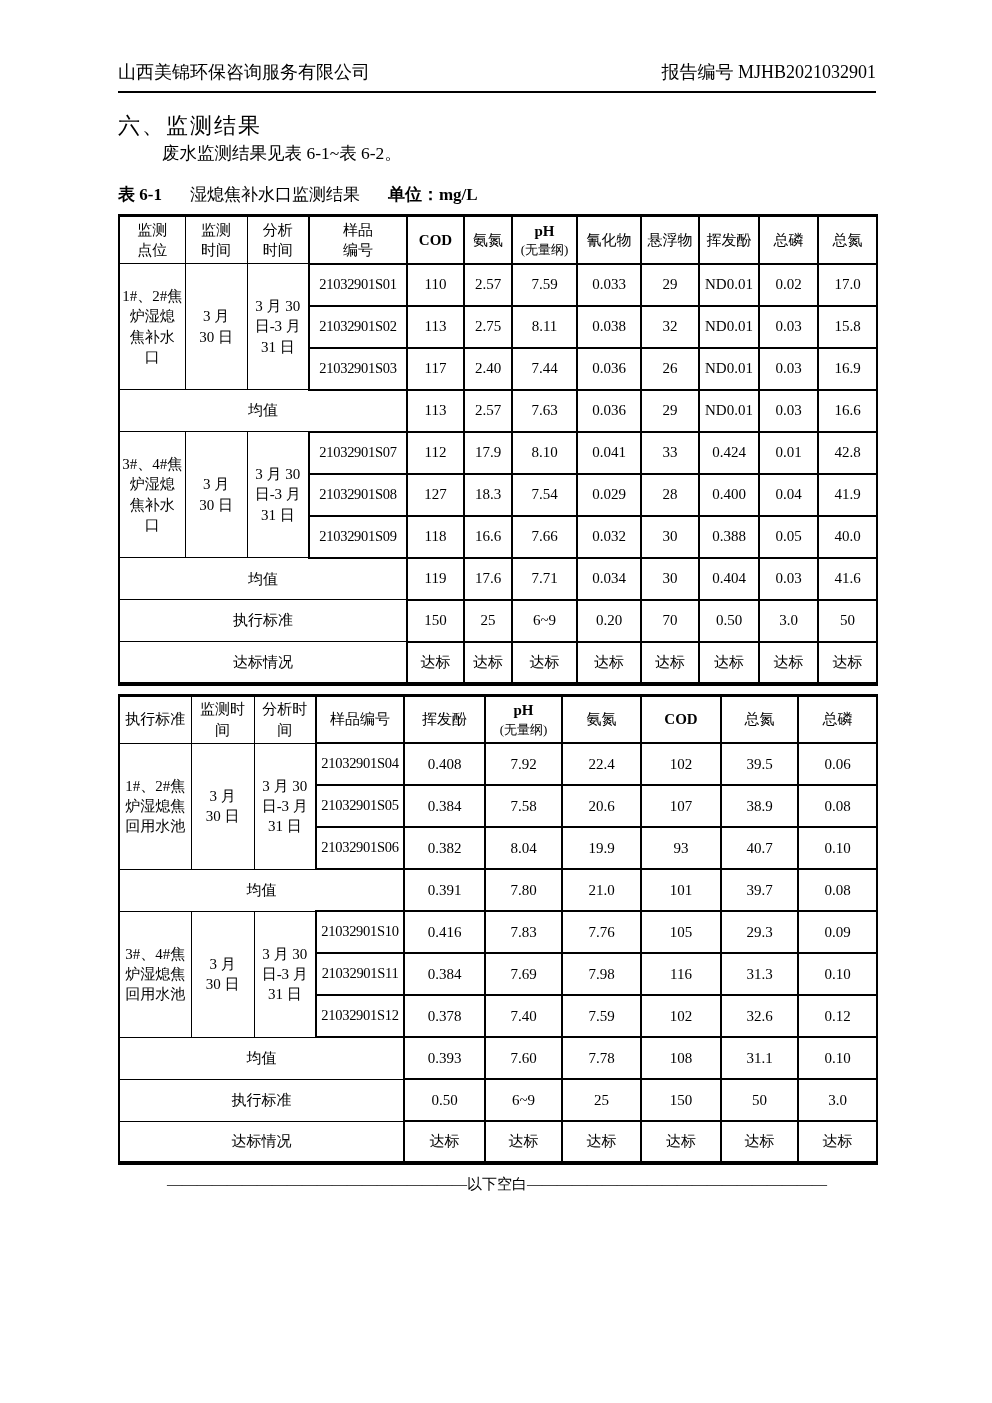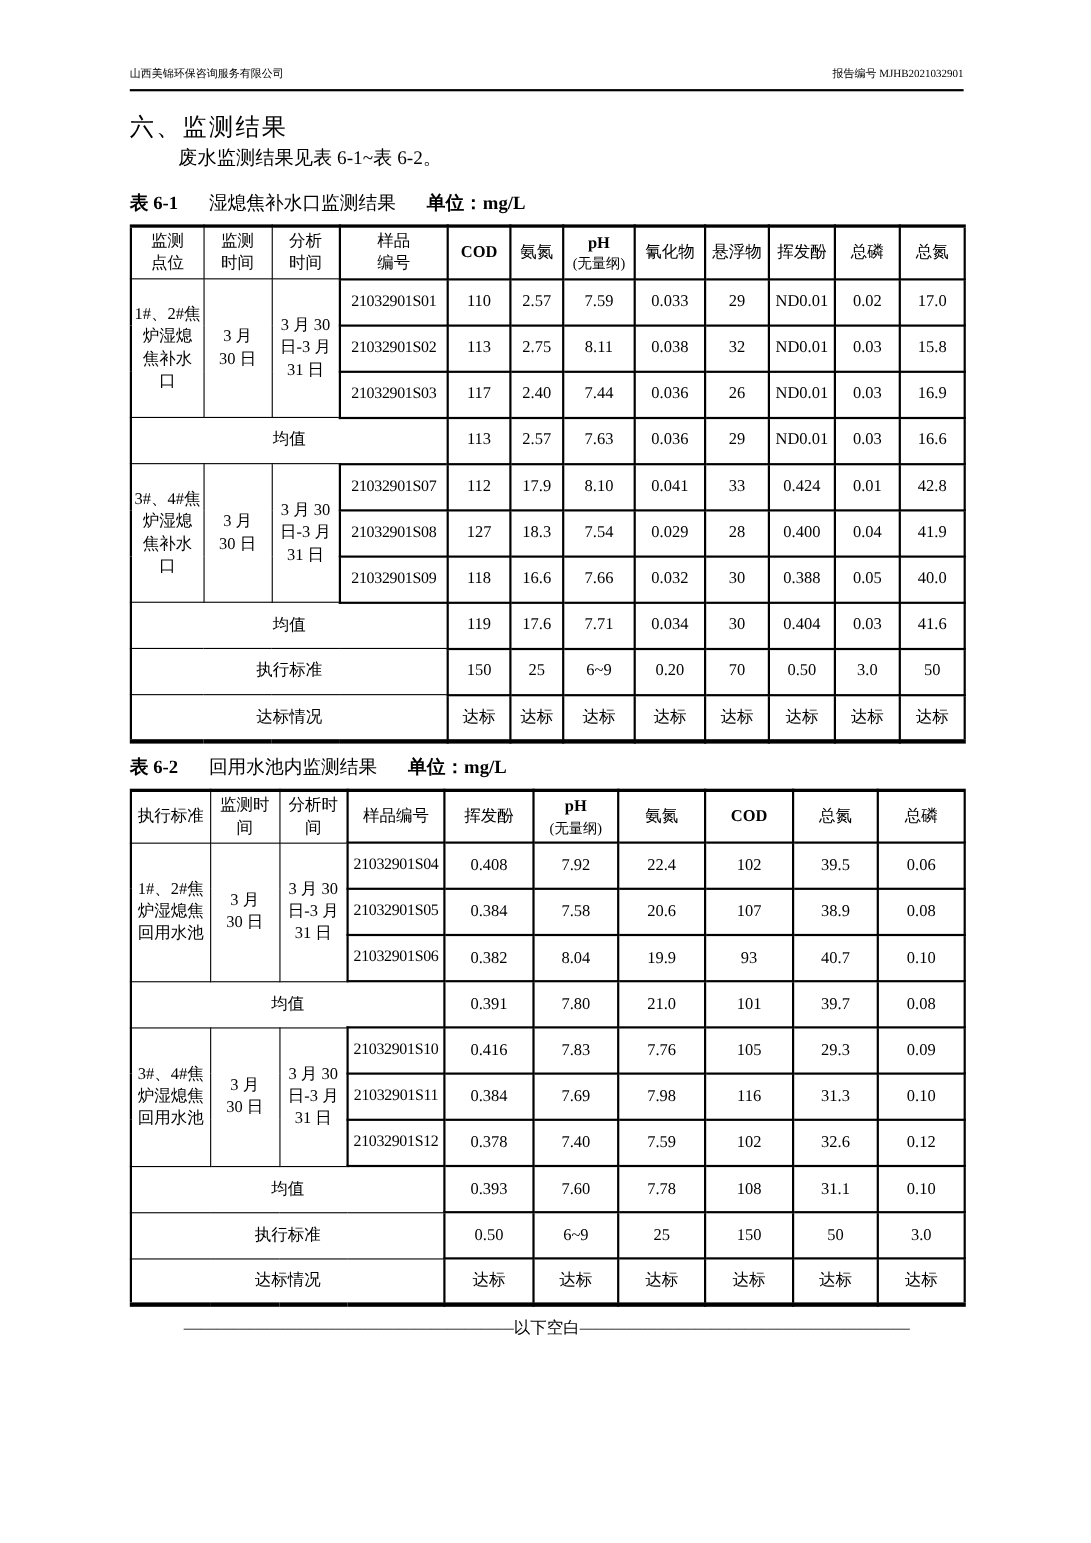--- a/index.html
+++ b/index.html
@@ -6,21 +6,21 @@
   html,body { background:#ffffff; }
   body {
     width:992px; height:1403px;
     font-family:"Liberation Serif","DejaVu Serif",serif;
     color:#000;
   }
   .page { position:relative; width:992px; height:1403px; padding:60px 116px 0 118px; overflow:hidden; }
 
   .doc-header {
     display:flex; justify-content:space-between; align-items:flex-end;
-    font-size:10px; padding-bottom:7px; border-bottom:2px solid #000;
+    font-size:18px; padding-bottom:7px; border-bottom:2px solid #000;
   }
 
   .sec-title { margin-top:18px; font-size:22px; font-weight:normal; letter-spacing:2px; }
 
   .intro { font-size:17.5px; text-indent:44px; }
 
   .caption { margin-top:18px; text-align:left; font-size:17px; }
   .caption2 { margin-top:10px; }
   .capgap { display:inline-block; width:28px; }
   .b { font-weight:bold; }
@@ -226,23 +226,20 @@
         <td class="d">达标</td>
         <td class="d">达标</td>
         <td class="d">达标</td>
         <td class="d">达标</td>
         <td class="d">达标</td>
         <td class="d">达标</td>
       </tr>
     </tbody>
   </table>
 
-  <div class="caption caption2">
-    <span class="b">表 6-2</span><span class="capgap"></span><span>回用水池内监测结果</span><span class="capgap"></span><span class="b">单位：mg/L</span>
-  </div>
 
   <table>
     <colgroup>
       <col style="width:72px">
         <col style="width:63px">
         <col style="width:62px">
         <col style="width:88px">
         <col style="width:81px">
         <col style="width:77px">
         <col style="width:79px">

